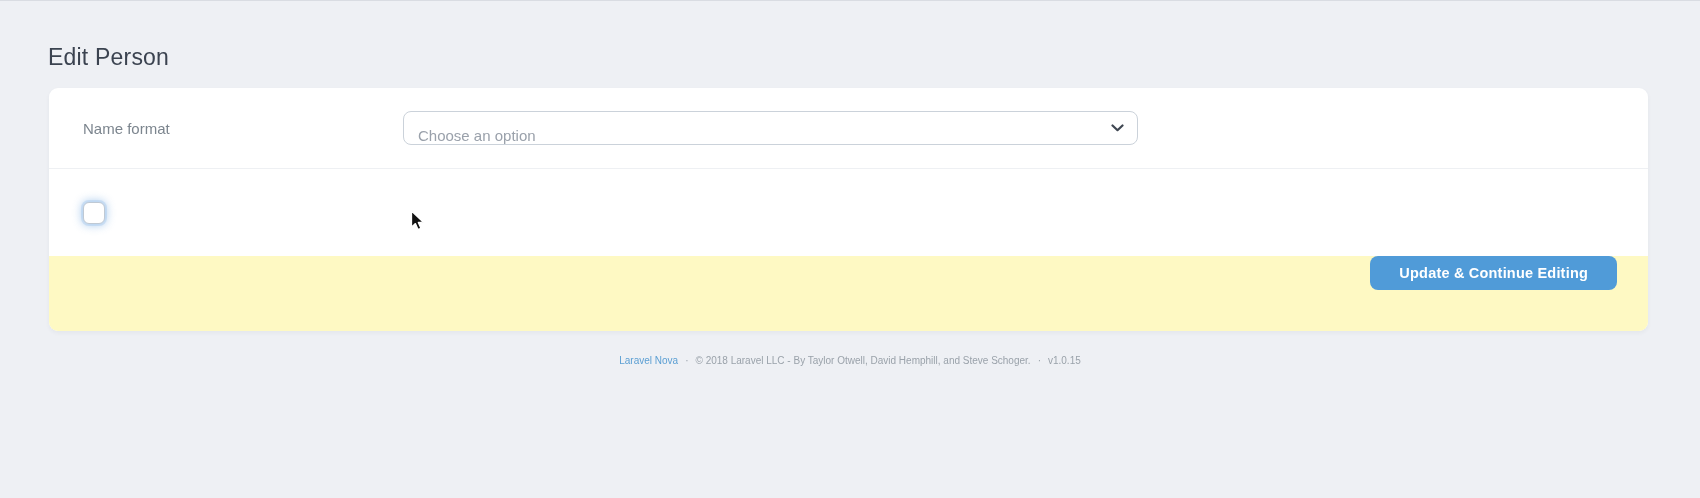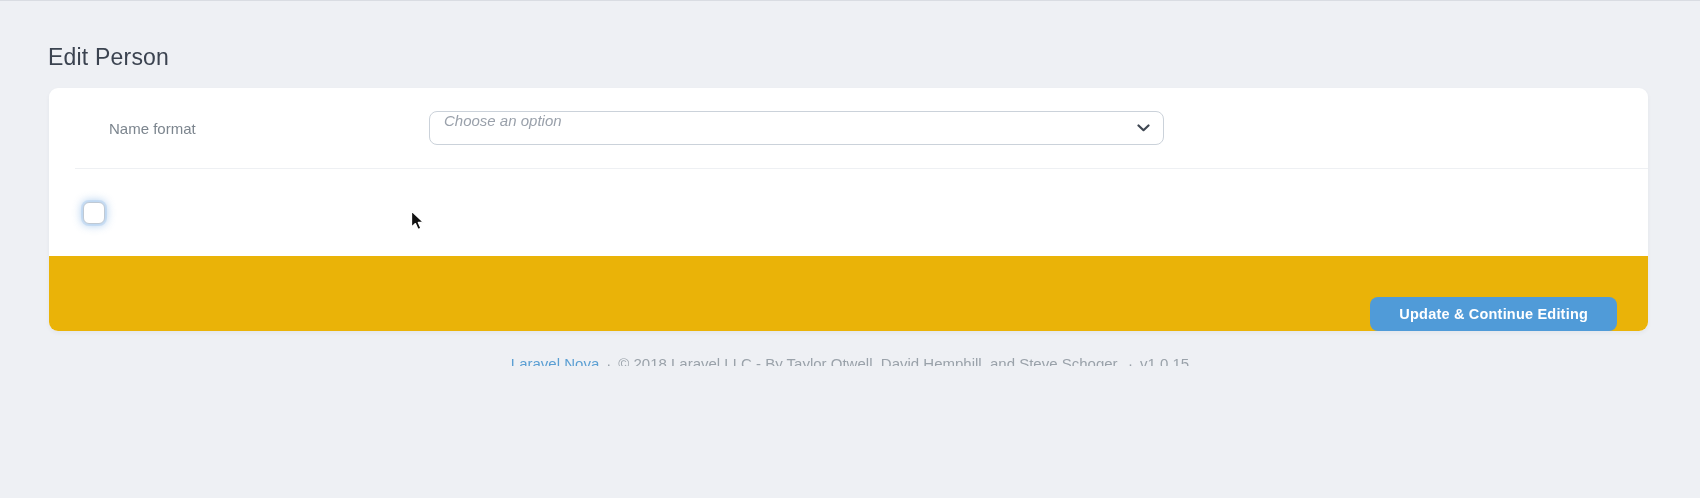--- a/index.html
+++ b/index.html
@@ -33,41 +33,39 @@
     box-shadow: 0 2px 4px rgba(40,50,70,0.05);
   }
   .form-row {
     display: flex;
     align-items: center;
     padding-left: 34px;
   }
   .row-name-format {
     height: 81px;
     border-bottom: 1px solid #eef0f3;
-    margin-left: 26px;
   }
   .row-active { height: 87px; }
   .field-label {
     width: 320px;
     flex: 0 0 320px;
     font-size: 15px;
     color: #7c858e;
   }
   .select-control {
     position: relative;
     width: 735px;
     height: 34px;
     background: #ffffff;
     border: 1px solid #cbd2da;
     border-radius: 8px;
     display: flex;
-    align-items: flex-start;
+    align-items: flex-end;
     padding: 0 46px 0 14px;
     cursor: pointer;
-    font-style: italic;
   }
   .select-value {
     font-size: 15px;
     color: #9aa1ab;
     white-space: nowrap;
   }
   .chevron-wrap {
     position: absolute;
     right: 13px;
     top: 50%;
@@ -82,24 +80,24 @@
     border-radius: 6px;
     box-shadow: 0 0 0 2px rgba(125,172,228,0.22), 0 0 8px 2px rgba(97,157,222,0.45);
     cursor: pointer;
   }
   .card-footer {
     position: absolute;
     left: 0;
     bottom: 0;
     width: 100%;
     height: 75px;
-    background: #eab308;
+    background: #fef9c3;
     border-radius: 0 0 9px 9px;
     display: flex;
-    align-items: flex-end;
+    align-items: flex-start;
     justify-content: flex-end;
     padding-right: 31px;
     gap: 30px;
   }
   .btn {
     height: 34px;
     border: none;
     border-radius: 8px;
     background: #509bd8;
     color: #ffffff;
@@ -109,21 +107,21 @@
     padding: 0 29px;
     letter-spacing: 0.2px;
     cursor: pointer;
   }
   .page-footer {
     position: absolute;
     top: 355px;
     left: 0;
     width: 100%;
     text-align: center;
-    font-size: 15px;
+    font-size: 10px;
     color: #9aa2aa;
   }
   .footer-link {
     color: #5b9fd3;
     text-decoration: none;
     cursor: pointer;
   }
   .footer-dot { margin: 0 7px; color: #9aa2aa; }
   .cursor-pointer {
     position: absolute;

